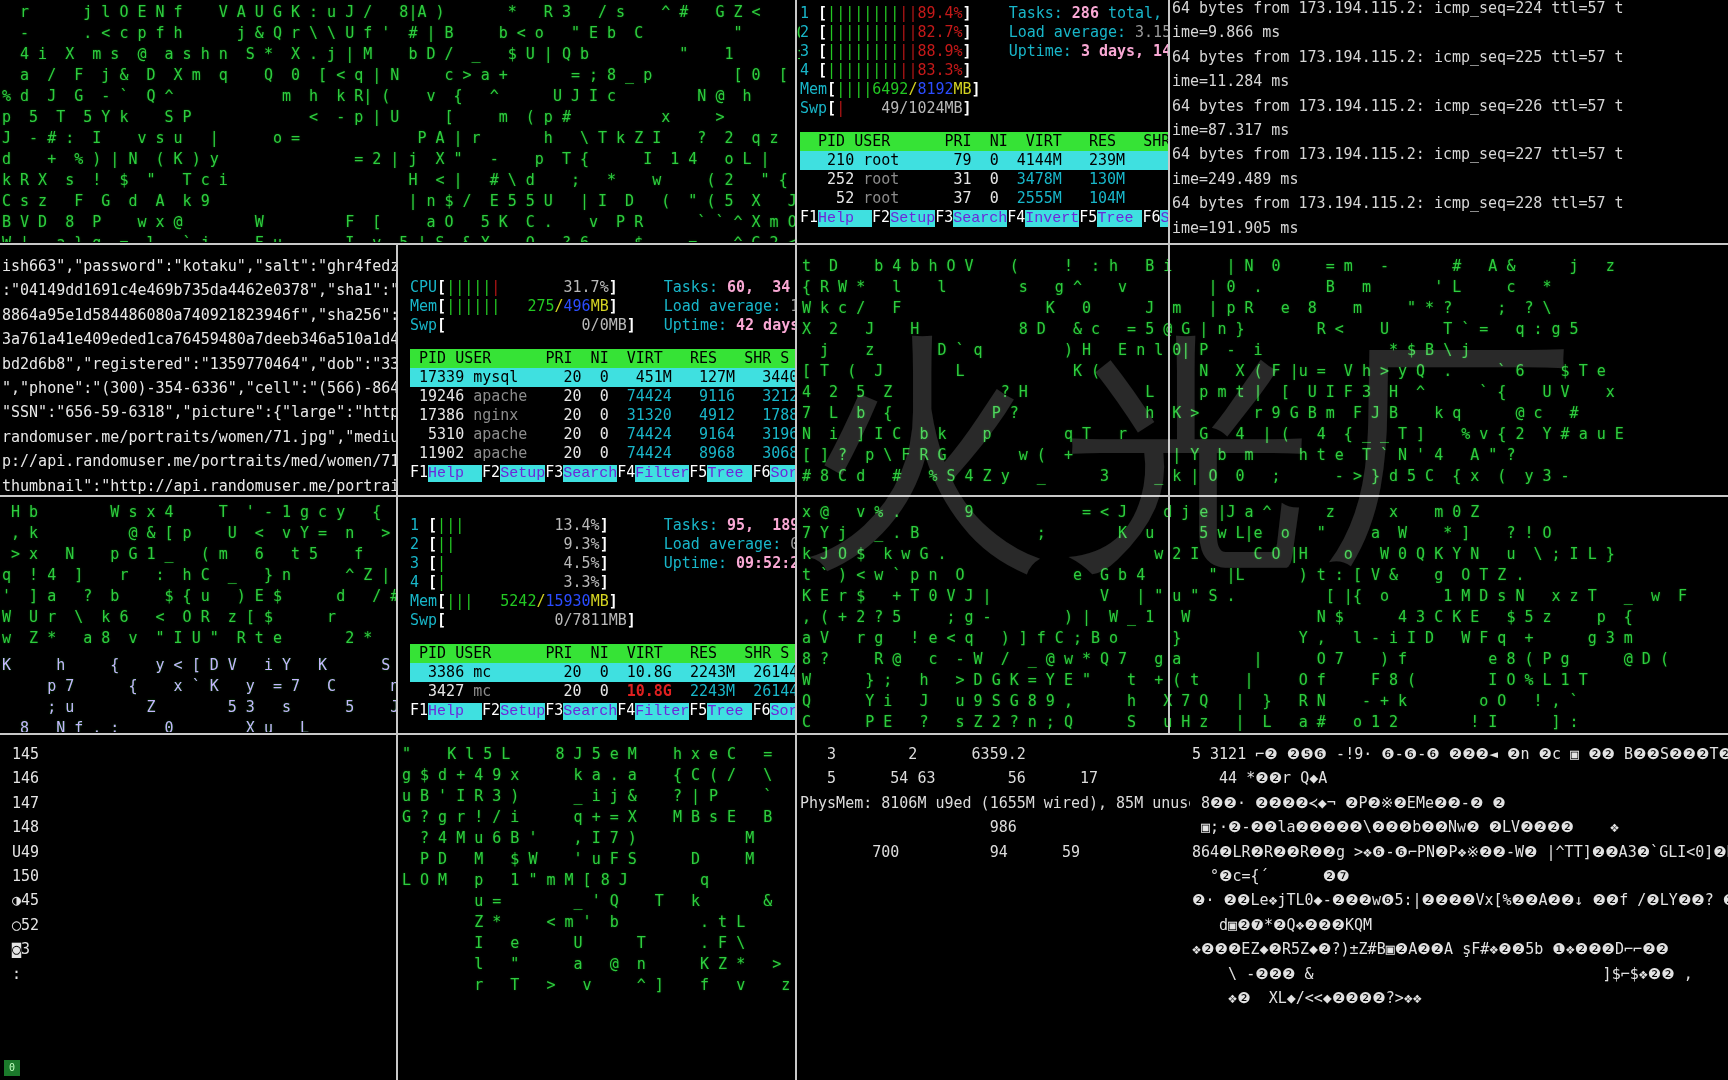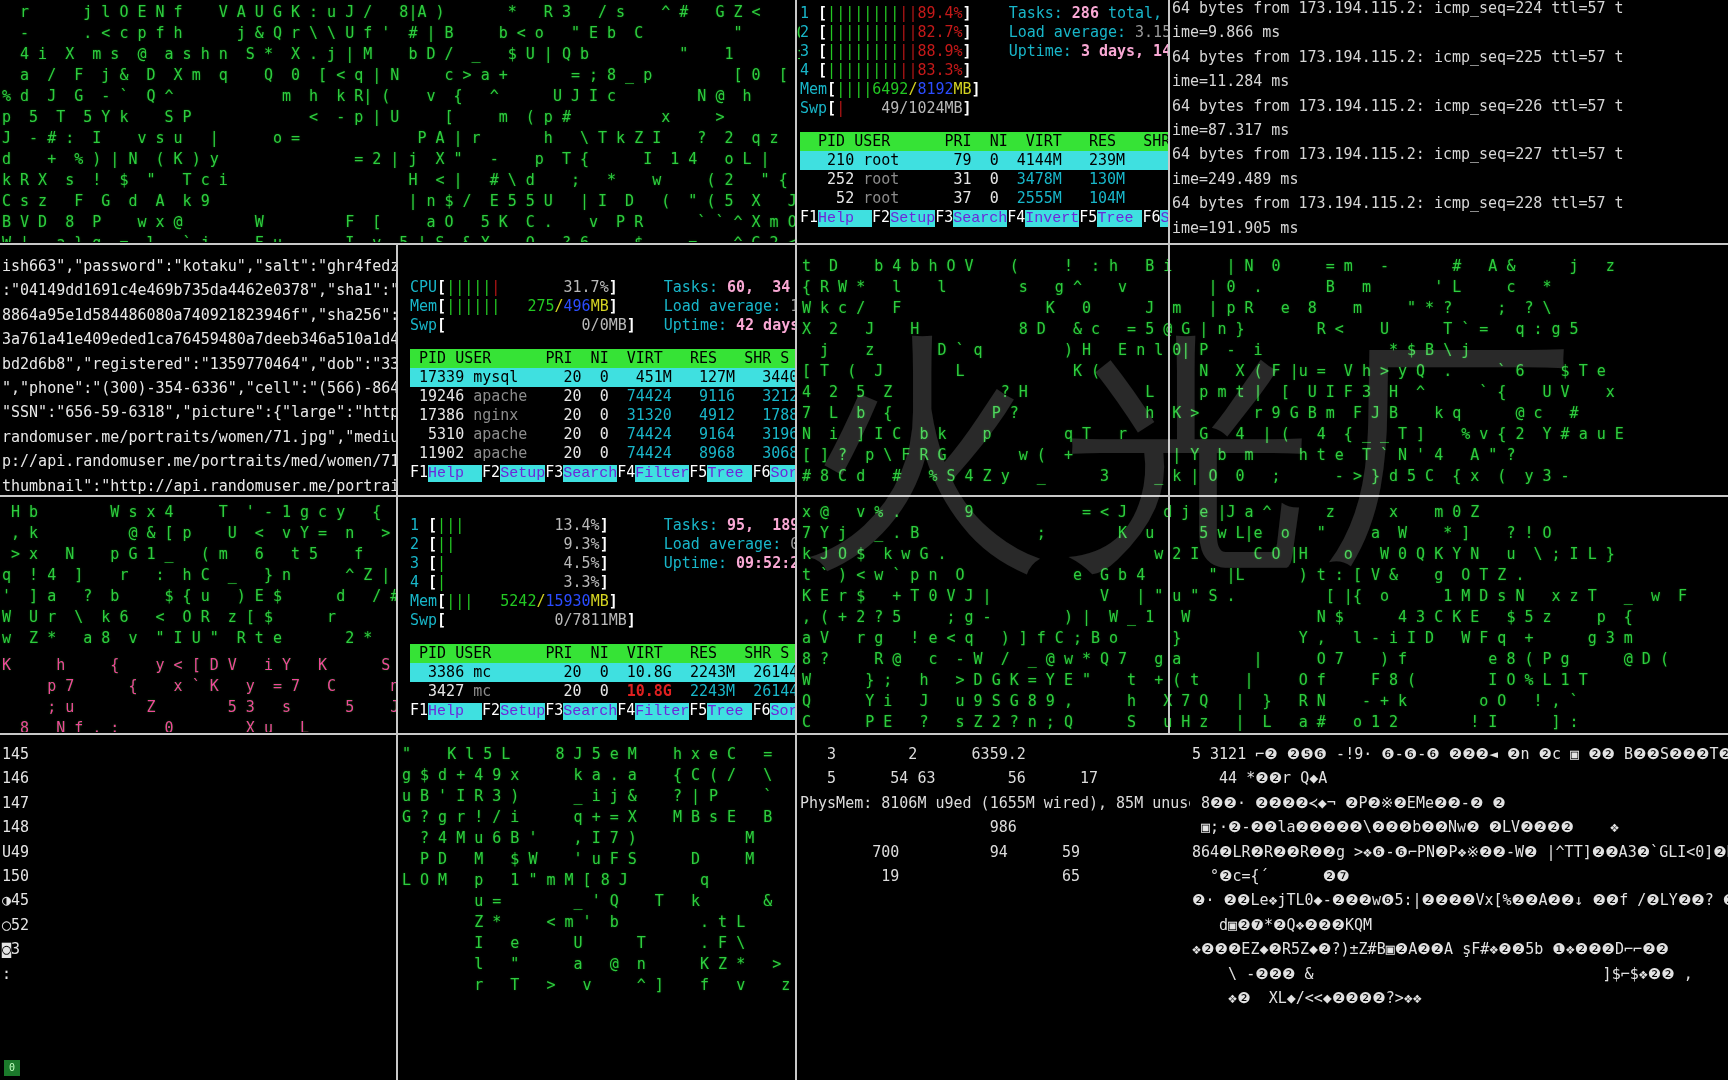--- a/index.html
+++ b/index.html
@@ -25,21 +25,21 @@
 
   
   .matrix {
     font-size: 15px;
     line-height: 21px;
     letter-spacing: 0px;
     color: #2ecc40;
     white-space: pre;
     text-shadow: 0 0 2px rgba(0,255,0,.35);
   }
-  .matrix.dim   { color:#ec4899; }
+  .matrix.dim   { color:#c4b5fd; }
 
   
   .hsep { position:absolute; height:2px; background:#c8c8c8; left:0; }
   .vsep { position:absolute; width:2px; background:#c8c8c8; top:0; }
 
   
   .htop {
     position:absolute;
     font-size:15px;
     line-height:19px;
@@ -165,30 +165,30 @@
   </div>
 
   <div class="pane" style="left:400px;top:494px;width:396px;height:238px;">
     <div class="htop htop-body" style="left:10px;top:22px;width:400px;"><div style="display:flex;gap:28px;"><div><div class="meterline"><span class="lbl">1 </span><span class="brk">[</span><span class="bar-g">|</span><span class="bar-g">|</span><span class="bar-g">|</span>          <span class="pct-gray">13.4%</span><span class="brk">]</span></div><div class="meterline"><span class="lbl">2 </span><span class="brk">[</span><span class="bar-g">|</span><span class="bar-g">|</span>            <span class="pct-gray">9.3%</span><span class="brk">]</span></div><div class="meterline"><span class="lbl">3 </span><span class="brk">[</span><span class="bar-g">|</span>             <span class="pct-gray">4.5%</span><span class="brk">]</span></div><div class="meterline"><span class="lbl">4 </span><span class="brk">[</span><span class="bar-g">|</span>             <span class="pct-gray">3.3%</span><span class="brk">]</span></div><div class="meterline"><span class="lbl">Mem</span><span class="brk">[</span><span class="bar-g">|</span><span class="bar-g">|</span><span class="bar-g">|</span>   <span class="num-green">5242</span><span class="num-yellow">/</span><span class="num-blue">15930</span><span class="num-yellow">MB</span><span class="brk">]</span></div><div class="meterline"><span class="lbl">Swp</span><span class="brk">[</span>            <span class="pct-gray">0/7811MB</span><span class="brk">]</span></div></div><div><div><span class="kw">Tasks:</span> <span class="val">95,</span> <span class="kw"></span> <span class="val">189</span> </div><div><span class="kw">Load average:</span> <span class="valdim">0.43 0.44</span></div><div><span class="kw">Uptime:</span> <span class="val">09:52:22</span></div></div></div><div style="height:14px"></div><div class="htop-hdr"> PID USER      PRI  NI  VIRT   RES   SHR S CPU% M</div><div class="htop-row sel"><span class="c-white">  3386</span><span class="c-gray"> mc      </span><span class="c-white">  20</span><span class="c-white">  0</span><span class="c-cyan">  10.8G</span><span class="c-cyan">  2243M</span><span class="c-cyan">  26144</span></div><div class="htop-row"><span class="c-white">  3427</span><span class="c-gray"> mc      </span><span class="c-white">  20</span><span class="c-white">  0</span><span class="c-red">  10.8G</span><span class="c-cyan">  2243M</span><span class="c-cyan">  26144</span></div><div class="fkeys"><span class="k">F1</span><span class="t">Help  </span><span class="k">F2</span><span class="t">Setup</span><span class="k">F3</span><span class="t">Search</span><span class="k">F4</span><span class="t">Filter</span><span class="k">F5</span><span class="t">Tree </span><span class="k">F6</span><span class="t">SortBy</span></div></div>
   </div>
 
   <div class="pane" style="left:800px;top:500px;width:928px;height:232px;">
     <div class="matrix" style="padding:2px 2px;"><div>x @   v % .       9            = &lt; J    d j e |J a ^      z      x    m 0 Z</div><div>7 Y j   _ . B             ;        K  u     5 w L|e  o   "     a  W    * ]    ? ! O</div><div>k J O $  k w G .                       w 2 I      C O |H    o   W 0 Q K Y N   u  \ ; I L }</div><div>t ` ) &lt; w ` p n  O            e  G b 4       " |L      ) t : [ V &amp;    g  O T Z .</div><div>K E r $   + T 0 V J |            V   | " u " S .          [ |{  o      1 M D s N   x z T   _  w  F</div><div>, ( + 2 ? 5     ; g -        ) |  W _ 1   W              N $      4 3 C K E   $ 5 z     p  {</div><div>a V   r g   ! e &lt; q   ) ] f C ; B o      }             Y ,   l - i I D   W F q  +      g 3 m</div><div>8 ?     R @   c  - W  /  _ @ w * Q 7   g a        |      O 7    ) f         e 8 ( P g      @ D (</div><div>W      } ;   h   &gt; D G K = Y E "    t  + ( t     |     O f     F 8 (        I O % L 1 T</div><div>Q      Y i   J   u 9 S G 8 9 ,      h   X 7 Q   |  }   R N    - + k        o O   ! , `</div><div>C      P E   ?   s Z 2 ? n ; Q      S   u H z   |  L   a #   o 1 2        ! I      ] :</div></div>
   </div>
 
-  <div class="pane" style="left:0;top:740px;width:319px;height:340px;">
+  <div class="pane" style="left:10px;top:740px;width:319px;height:340px;">
     <div class="leftnums" style="left:2px;top:2px;"><div>145</div><div>146</div><div>147</div><div>148</div><div>U49</div><div>150</div><div>◑45</div><div>◯52</div><div>◙3</div><div>:</div><div></div></div>
   </div>
 
   <div class="pane" style="left:400px;top:740px;width:396px;height:340px;">
     <div class="matrix" style="padding:4px 2px;"><div>"    K l 5 L     8 J 5 e M    h x e C   =    q f</div><div>g $ d + 4 9 x      k a . a    { C ( /   \    1 &gt; (</div><div>u B ' I R 3 )      _ i j &amp;    ? | P     `    q _</div><div>G ? g r ! / i      q + = X    M B s E   B    s w</div><div>  ? 4 M u 6 B '    , I 7 )            M      ` d</div><div>  P D   M   $ W    ' u F S      D     M        2</div><div>L O M   p   1 " m M [ 8 J        q</div><div>        u =        _ ' Q    T   k       &amp;   n m</div><div>        Z *     &lt; m '  b         . t L</div><div>        I   e      U      T      . F \</div><div>        l   "      a   @  n      K Z *   &gt;</div><div>        r   T   &gt;   v     ^ ]    f   v    z</div></div>
   </div>
 
   <div class="pane" style="left:800px;top:740px;width:420px;height:340px;">
-    <div class="numpane" style="left:0px;top:2px;"><div>   3        2      6359.2</div><div>   5      54 63        56      17</div><div>PhysMem: 8106M u9ed (1655M wired), 85M unused.</div><div>                     986</div><div>        700          94      59</div><div>         19                  65</div></div>
+    <div class="numpane" style="left:0px;top:2px;"><div>   3        2      6359.2</div><div>   5      54 63        56      17</div><div>PhysMem: 8106M u9ed (1655M wired), 85M unused.</div><div>                     986</div><div>        700          94      59</div></div>
   </div>
 
   <div class="pane" style="left:1190px;top:740px;width:538px;height:340px;">
     <div class="glitch" style="left:2px;top:2px;"><div>5 3121 ⌐❷ ❷❺❻ -!9· ❻-❻-❻ ❷❷❷◄ ❷n ❷c ▣ ❷❷ B❷❷S❷❷❷T❷❷❷ &lt;❖</div><div>   44 *❷❷r Q◆A</div><div> 8❷❷· ❷❷❷❷≺◆¬ ❷P❷※❷EMe❷❷-❷ ❷</div><div> ▣;·❷-❷❷la❷❷❷❷❷\❷❷❷b❷❷Nw❷ ❷LV❷❷❷❷    ❖</div><div>864❷LR❷R❷❷R❷❷g &gt;❖❻-❻⌐PN❷P❖※❷❷-W❷ |^TT]❷❷A3❷`GLI&lt;0]❷Ni❖</div><div>  °❷c={´      ❷❼</div><div>❷· ❷❷Le❖jTL0◆-❷❷❷w❻5:|❷❷❷❷Vx[%❷❷A❷❷↓ ❷❷f /❷LY❷❷? ❷❷?❷❷❷0◆</div><div>   d▣❷❼*❷Q❖❷❷❷KQM</div><div>❖❷❷❷EZ◆❷R5Z◆❷?)±Z#B▣❷A❷❷A şF#❖❷❷5b ❶❖❷❷❷D⌐⌐❷❷</div><div>    \ -❷❷❷ &amp;                                ]$⌐$❖❷❷ ,</div><div>    ❖❷  XL◆/&lt;&lt;◆❷❷❷❷?&gt;❖❖</div></div>
   </div>
 
   <div class="hsep" style="top:243px;width:1728px;"></div>
   <div class="hsep" style="top:495px;width:1728px;"></div>
   <div class="hsep" style="top:733px;width:1728px;"></div>
 

